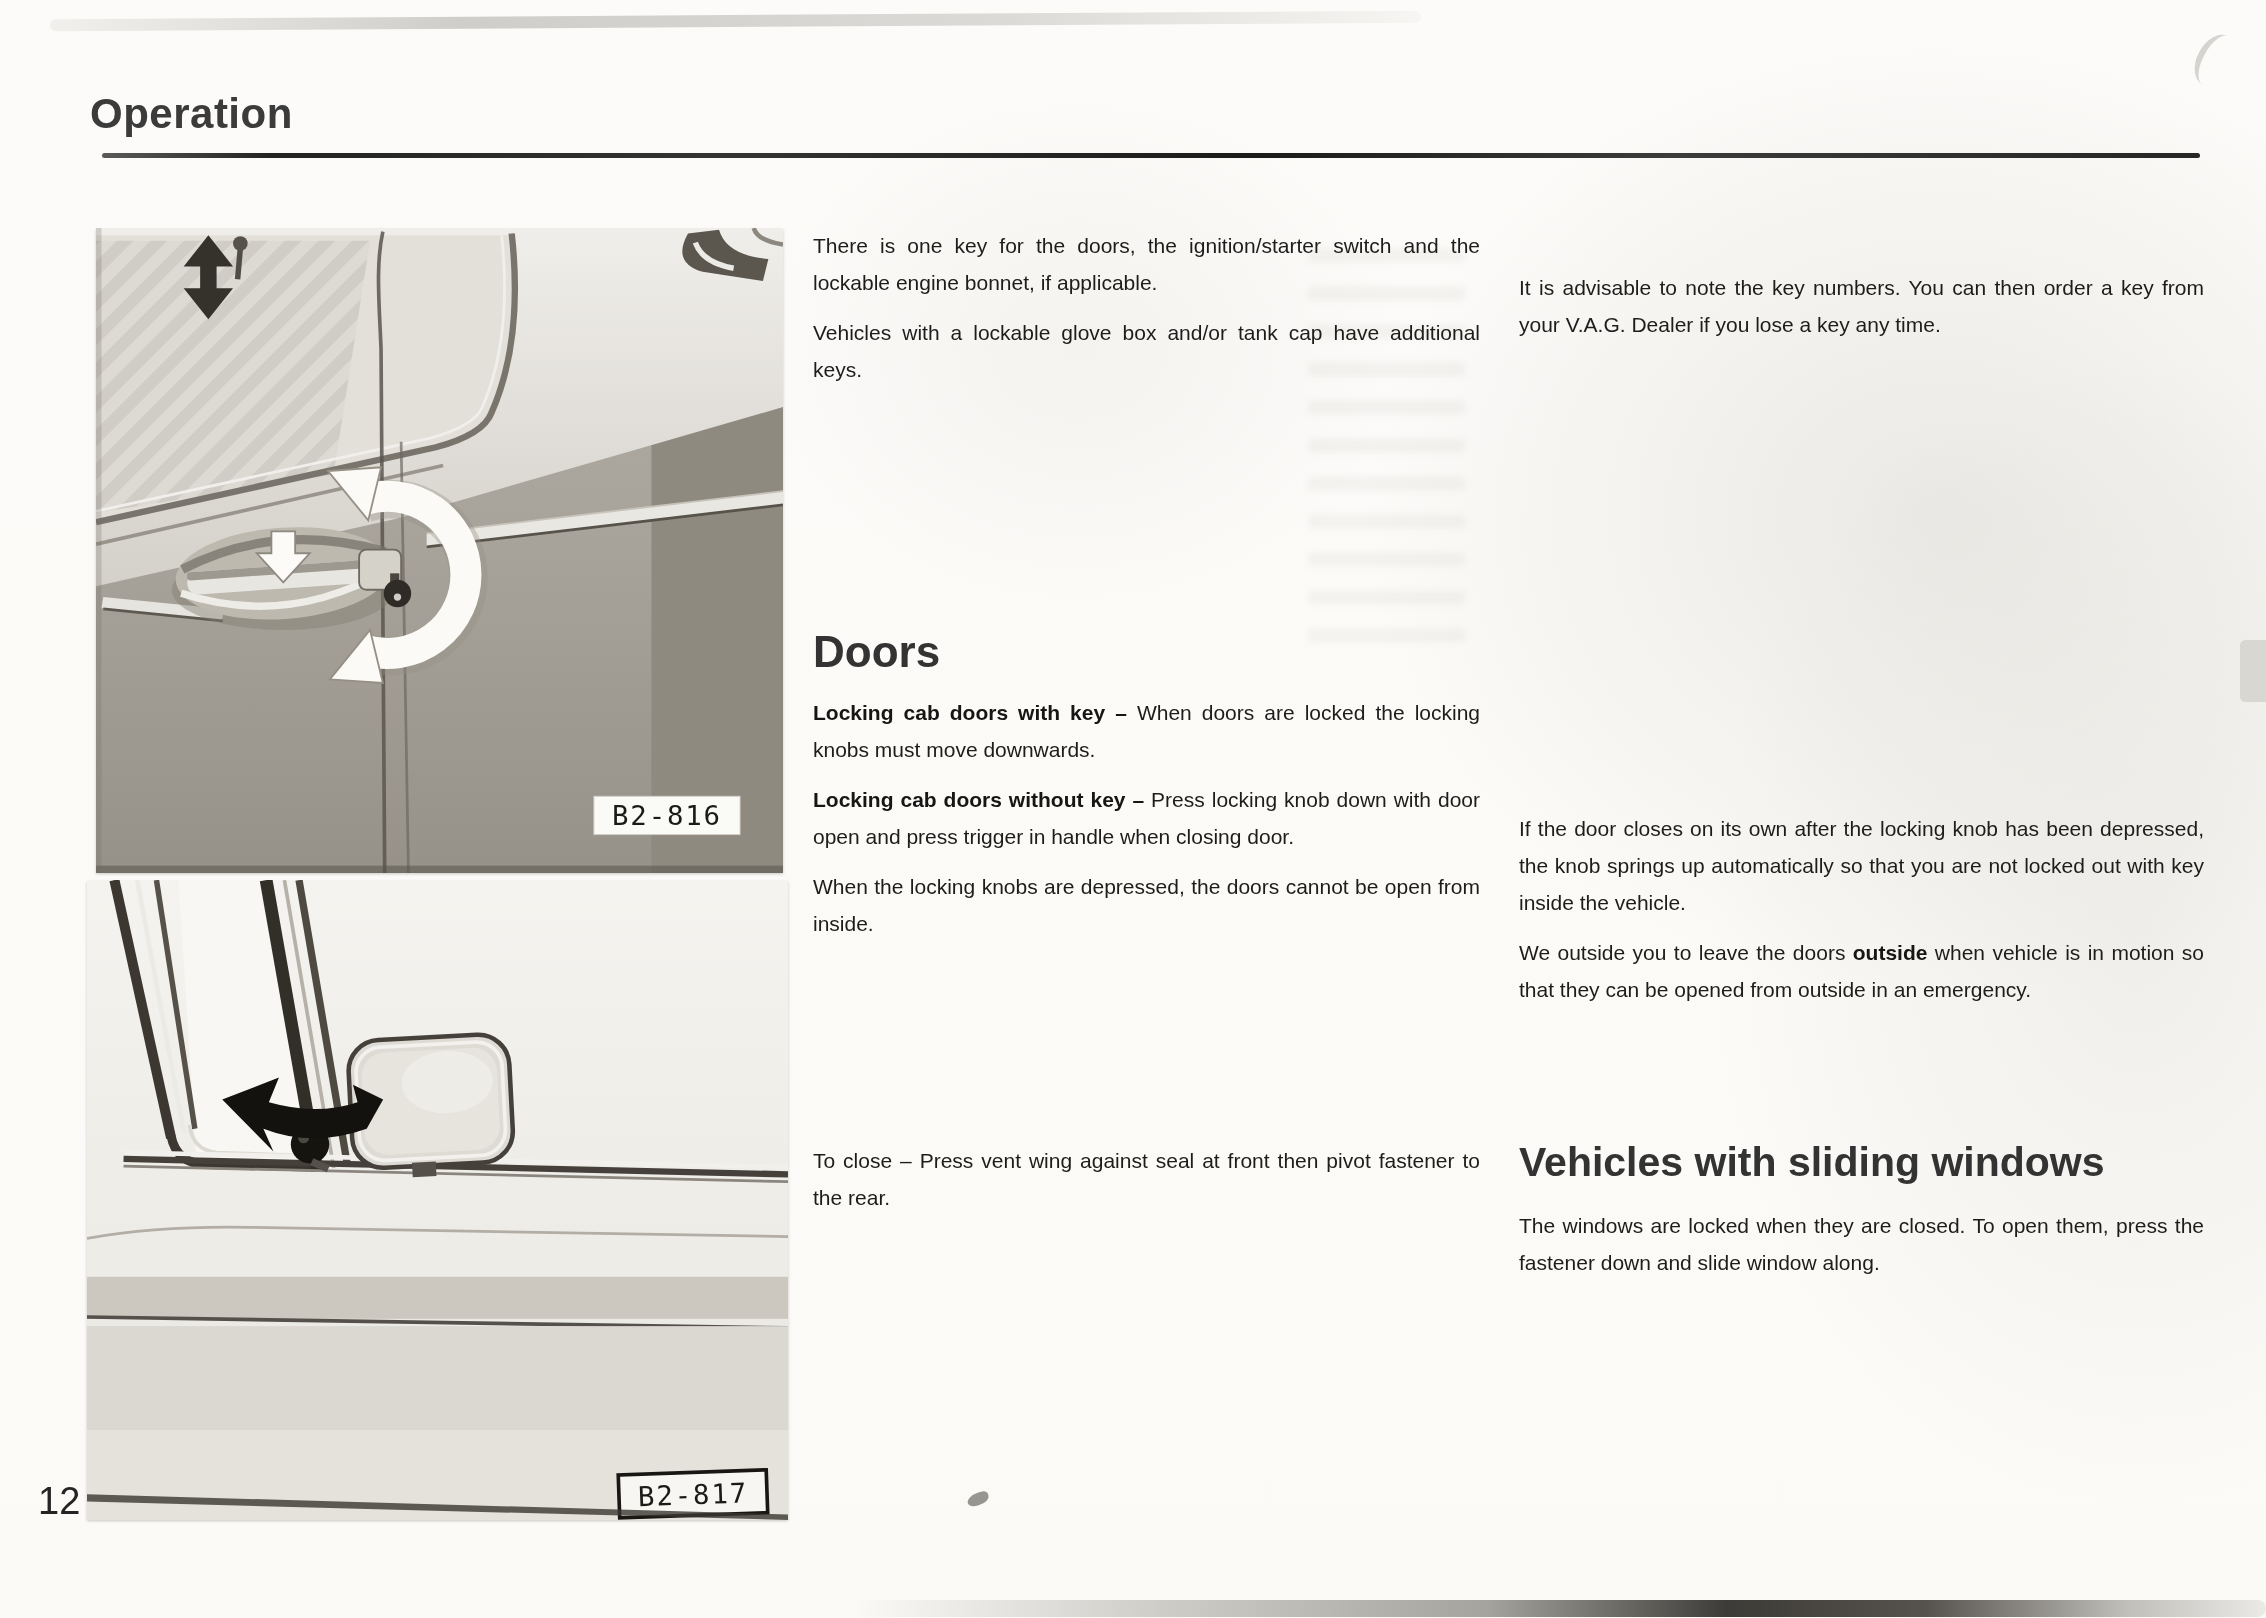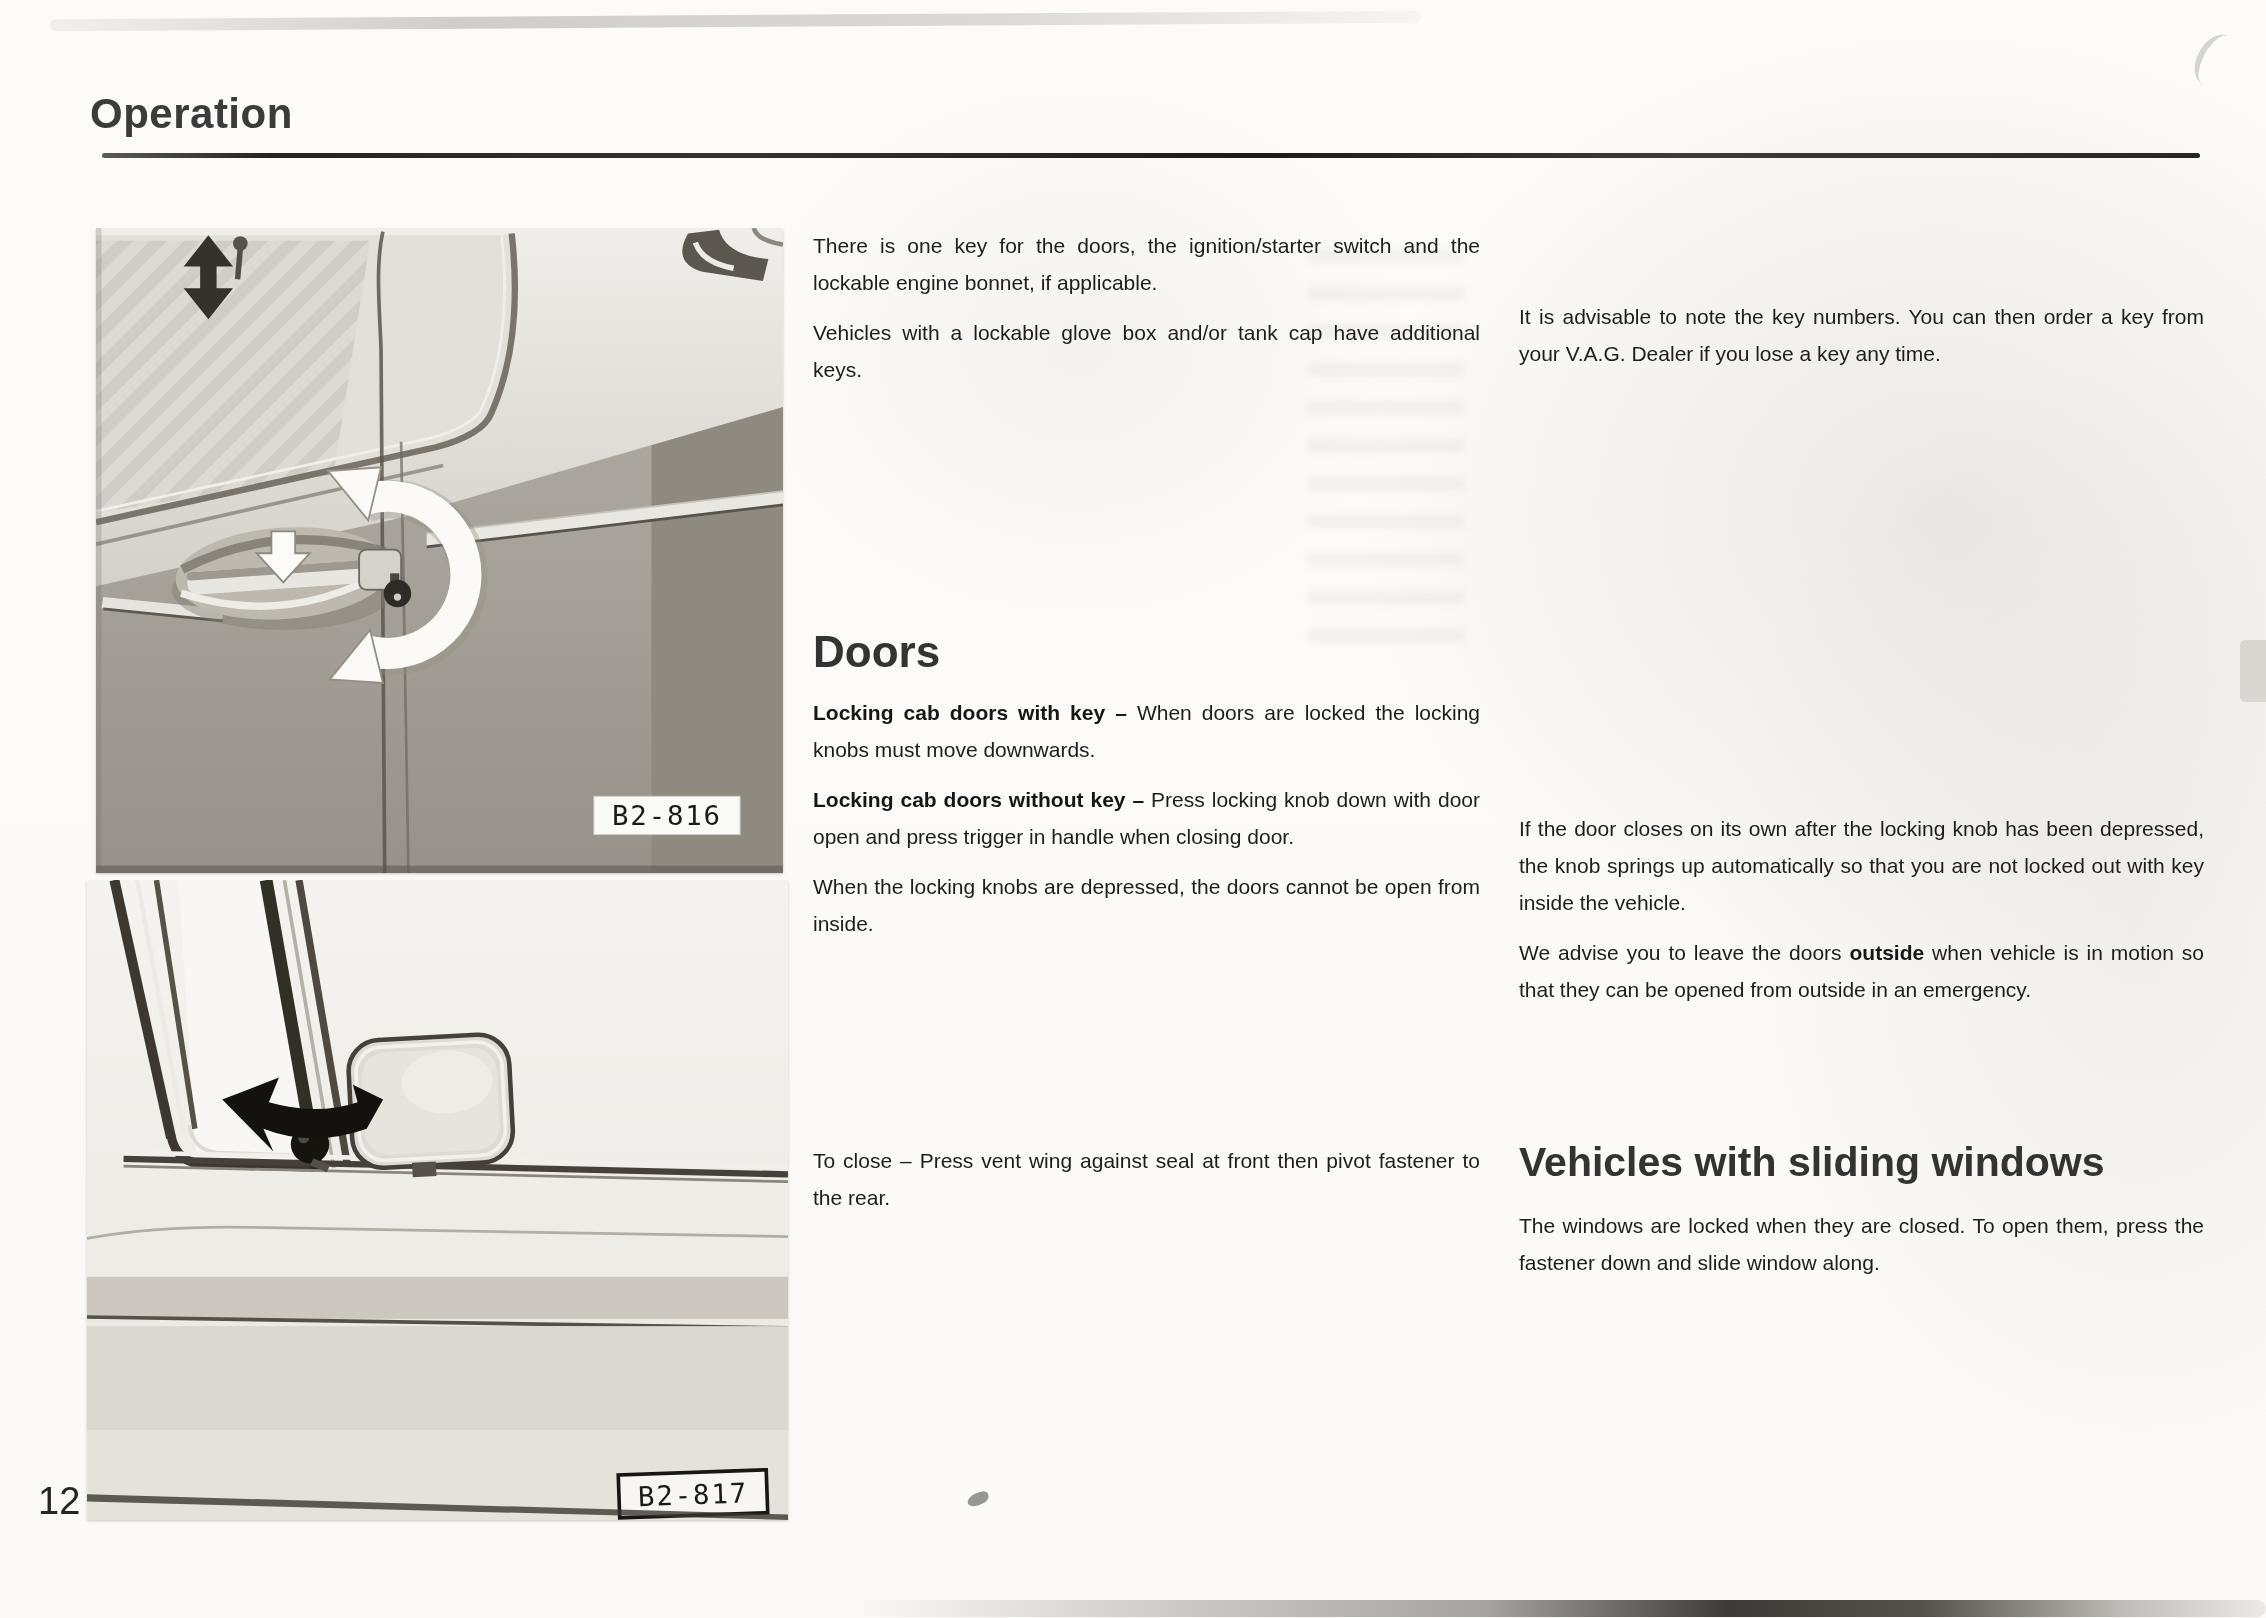--- a/index.html
+++ b/index.html
@@ -215,34 +215,34 @@
     </g>
 
     <polygon points="0,672 767,694 767,700 0,680" fill="#3a362f" opacity=".8"></polygon>
   </svg>
 
   <div class="sec col-mid" style="top:227px">
     <p>There is one key for the doors, the ignition/starter switch and the lockable engine bonnet, if applicable.</p>
     <p>Vehicles with a lockable glove box and/or tank cap have additional keys.</p>
   </div>
 
-  <div class="sec col-right" style="top:298px">
+  <div class="sec col-right" style="top:269px">
     <p>It is advisable to note the key numbers. You can then order a key from your V.A.G. Dealer if you lose a key any time.</p>
   </div>
 
   <div class="sec col-mid" style="top:630px">
     <h2 class="big" style="margin-bottom:20px">Doors</h2>
     <p><b>Locking cab doors with key –</b><span> When doors are locked the locking knobs must move downwards.</span></p>
     <p><b>Locking cab doors without key –</b><span> Press locking knob down with door open and press trigger in handle when closing door.</span></p>
     <p>When the locking knobs are depressed, the doors cannot be open from inside.</p>
   </div>
 
   <div class="sec col-right" style="top:810px">
     <p>If the door closes on its own after the locking knob has been depressed, the knob springs up automatically so that you are not locked out with key inside the vehicle.</p>
-    <p><span>We advise you to leave the doors </span><b>outside</b><span> when vehicle is in motion so that they can be opened from outside in an emergency.</span></p>
+    <p><span>We outside you to leave the doors </span><b>outside</b><span> when vehicle is in motion so that they can be opened from outside in an emergency.</span></p>
   </div>
 
   <div class="sec col-mid" style="top:1142px">
     <p>To close – Press vent wing against seal at front then pivot fastener to the rear.</p>
   </div>
 
   <div class="sec col-right" style="top:1142px">
     <h2 class="med">Vehicles with sliding windows</h2>
     <p>The windows are locked when they are closed. To open them, press the fastener down and slide window along.</p>
   </div>

